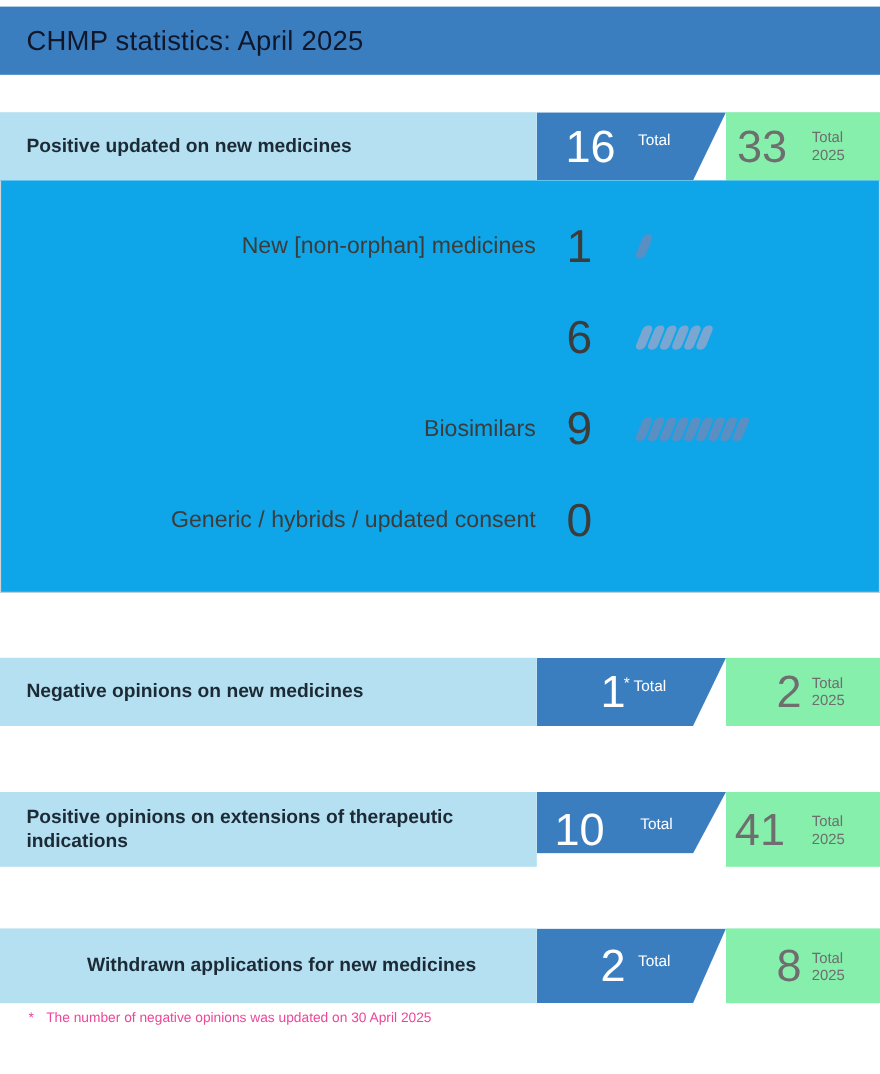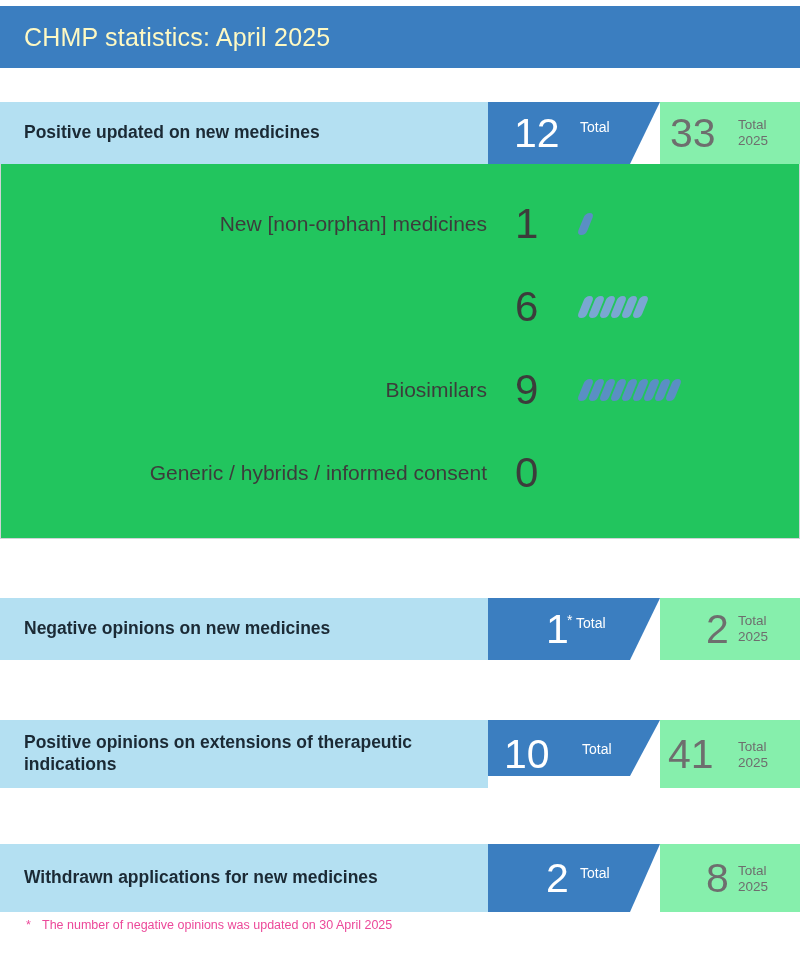--- a/index.html
+++ b/index.html
@@ -26,21 +26,21 @@
     position: absolute;
     left: 0;
     top: 6px;
     width: 800px;
     height: 62px;
     background: #3b7ec0;
     display: flex;
     align-items: center;
   }
   .title-text {
-    color: #fef9c3;
+    color: #0f172a;
     font-size: 25px;
     font-weight: normal;
     padding-left: 24px;
     letter-spacing: 0.2px;
   }
 
   
   .section {
     position: absolute;
     left: 0;
@@ -127,21 +127,21 @@
     top: 15px;
   }
 
   
   .panel {
     position: relative;
     width: 800px;
     border: 1px solid #cfd4d6;
     border-top: none;
     box-sizing: border-box;
-    background: #22c55e;
+    background: #0ea5e9;
     padding: 18px 0 24px 0;
   }
 
   .brk-row {
     position: relative;
     height: 83px;
   }
   .brk-label {
     position: absolute;
     left: 0;
@@ -208,21 +208,21 @@
   <div class="title-bar">
     <div class="title-text">CHMP statistics: April 2025</div>
   </div>
 
   <div class="section" style="top: 102px;">
     <div class="header-row">
       <div class="hdr-label">
         <span>Positive updated on new medicines</span>
       </div>
       <div class="hdr-month">
-        <div class="num" style="left: 26px;">12</div>
+        <div class="num" style="left: 26px;">16</div>
         <div class="lbl" style="left: 92px;">Total</div>
       </div>
       <div class="hdr-year">
         <div class="num" style="left: 10px;">33</div>
         <div class="lbl" style="left: 78px;">
           <span>Total</span><br>
           <span>2025</span>
         </div>
       </div>
     </div>
@@ -259,21 +259,21 @@
           <span class="pill"></span>
           <span class="pill"></span>
           <span class="pill"></span>
           <span class="pill"></span>
           <span class="pill"></span>
           <span class="pill"></span>
         </div>
       </div>
 
       <div class="brk-row">
-        <div class="brk-label">Generic / hybrids / informed consent</div>
+        <div class="brk-label">Generic / hybrids / updated consent</div>
         <div class="brk-num">0</div>
         <div class="brk-pills"></div>
       </div>
 
     </div>
   </div>
 
   <div class="section" style="top: 598px;">
     <div class="header-row">
       <div class="hdr-label">
@@ -308,21 +308,21 @@
         <div class="lbl" style="left: 78px; top: 19px;">
           <span>Total</span><br>
           <span>2025</span>
         </div>
       </div>
     </div>
   </div>
 
   <div class="section" style="top: 844px;">
     <div class="header-row" style="height: 68px;">
-      <div class="hdr-label" style="height: 68px;">
+      <div class="hdr-label" style="height: 68px; justify-content: center;">
         <span>Withdrawn applications for new medicines</span>
       </div>
       <div class="hdr-month" style="height: 68px;">
         <div class="num" style="left: 58px; top: 14px;">2</div>
         <div class="lbl" style="left: 92px; top: 22px;">Total</div>
       </div>
       <div class="hdr-year" style="height: 68px;">
         <div class="num" style="left: 46px; top: 14px;">8</div>
         <div class="lbl" style="left: 78px; top: 19px;">
           <span>Total</span><br>

